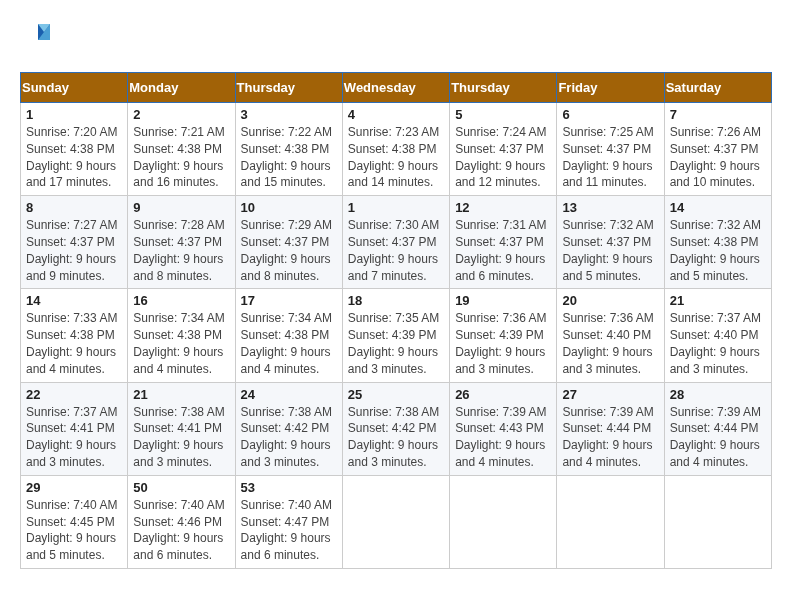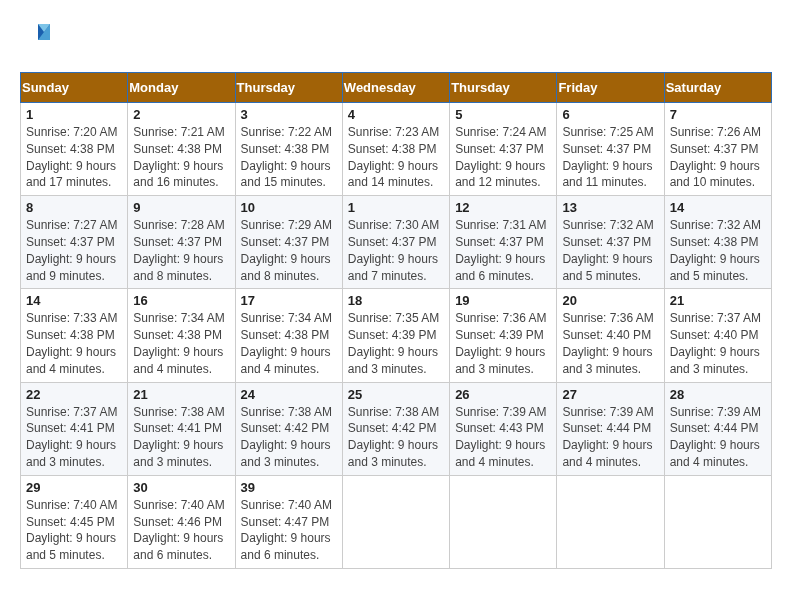--- a/index.html
+++ b/index.html
@@ -350,29 +350,29 @@
       <tr>
         <td>
         <span class="day-num">29</span>
         <div class="day-info">
           Sunrise: 7:40 AM<br>
           Sunset: 4:45 PM<br>
           Daylight: 9 hours and 5 minutes.
         </div>
       </td>
         <td>
-        <span class="day-num">30</span>
+        <span class="day-num">50</span>
         <div class="day-info">
           Sunrise: 7:40 AM<br>
           Sunset: 4:46 PM<br>
           Daylight: 9 hours and 6 minutes.
         </div>
       </td>
         <td>
-        <span class="day-num">39</span>
+        <span class="day-num">53</span>
         <div class="day-info">
           Sunrise: 7:40 AM<br>
           Sunset: 4:47 PM<br>
           Daylight: 9 hours and 6 minutes.
         </div>
       </td>
         <td class="empty-cell"></td>
         <td class="empty-cell"></td>
         <td class="empty-cell"></td>
         <td class="empty-cell"></td>

